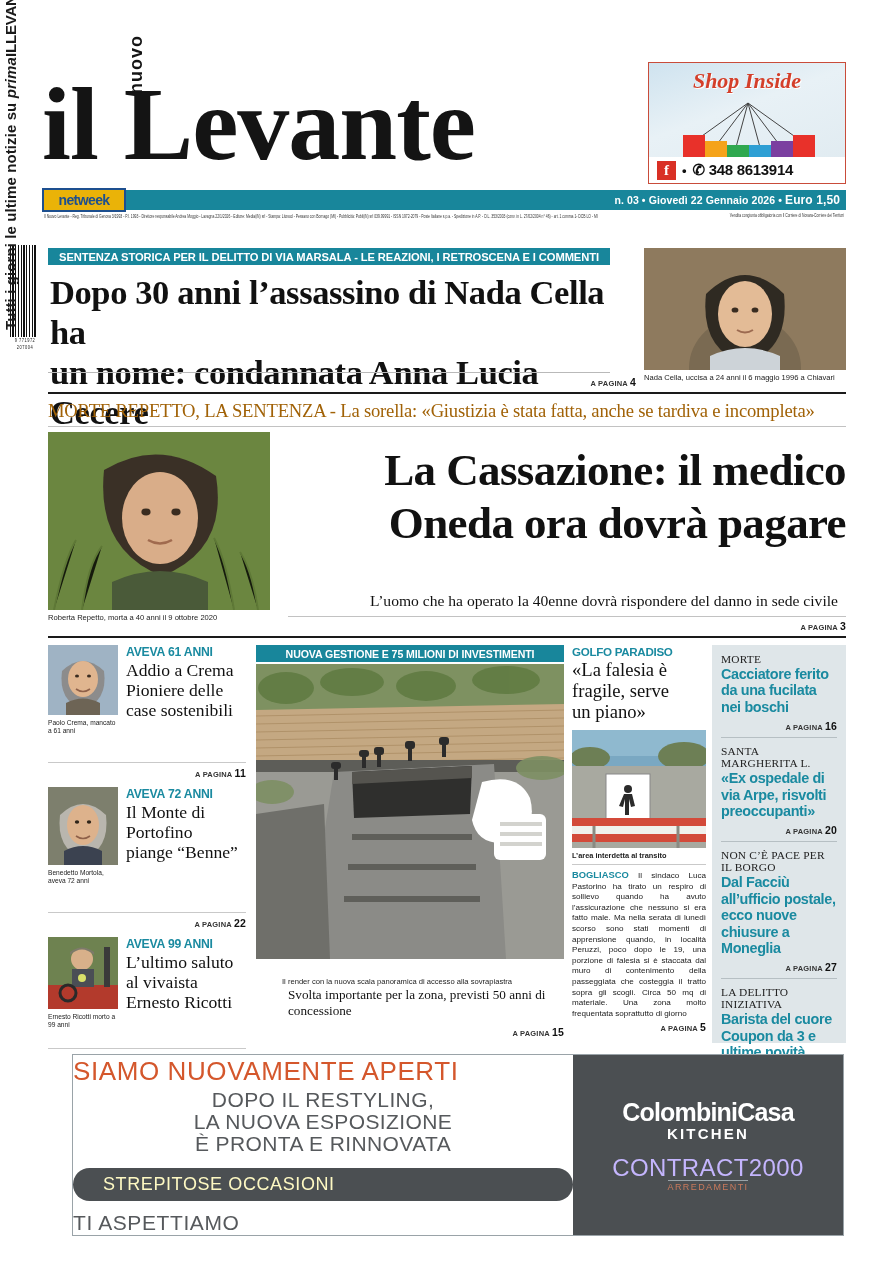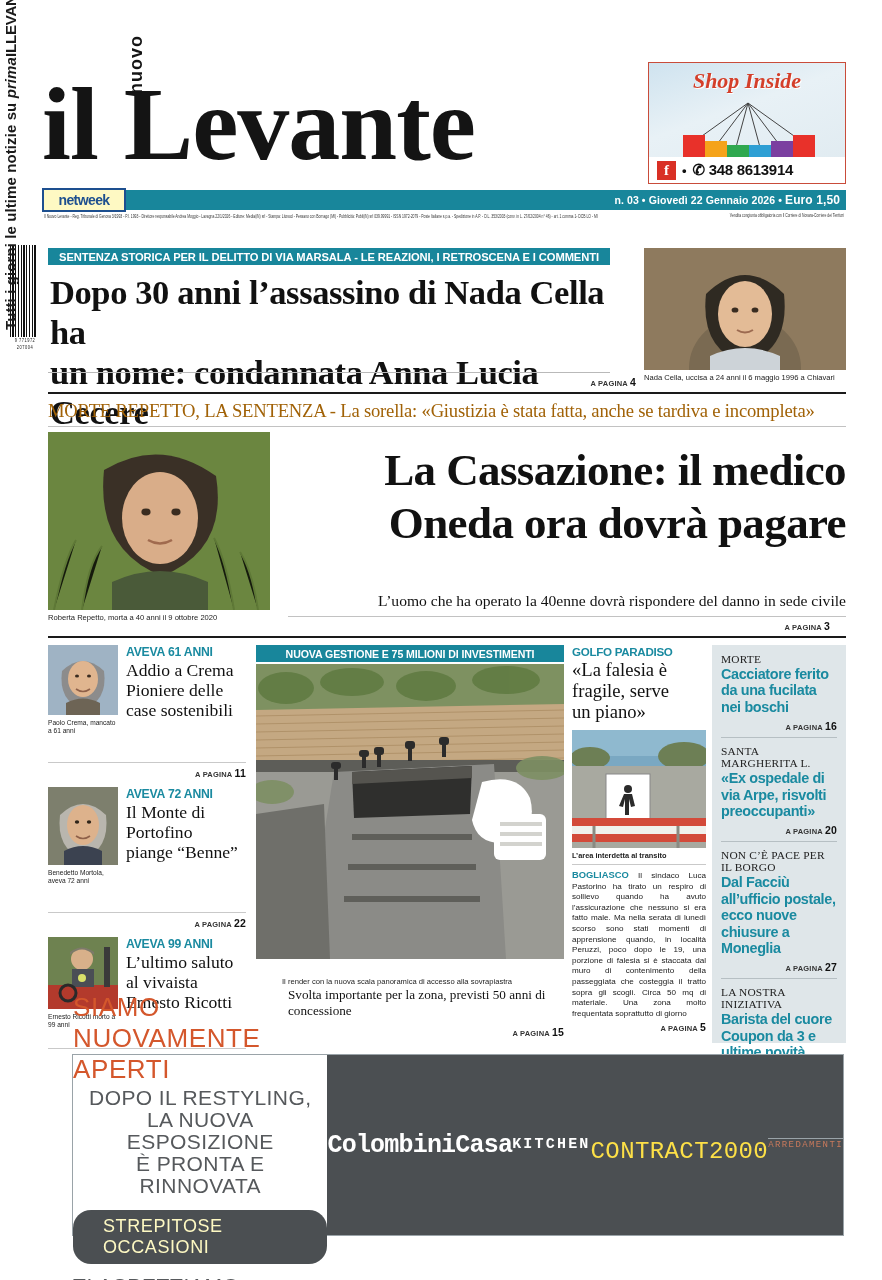--- a/index.html
+++ b/index.html
@@ -74,21 +74,21 @@
   .phone-txt { font-size: 15px; font-weight: 800; color:#111; letter-spacing:-.3px; }
   .dot-sep { font-size: 13px; font-weight:800; color:#111; }
 
   
   .nwbar {
     position: absolute; left: 42px; top: 190px; width: 804px; height: 20px;
     background: #18869b;
   }
   .nwlogo {
     position:absolute; left: 0; top: -2px; width: 84px; height: 24px;
-    background:#fef9c3; border: 2px solid #1d4f8f;
+    background:#eab308; border: 2px solid #1d4f8f;
     display:flex; align-items:center; justify-content:center;
   }
   .nwlogo-txt {
     font-size: 14px; font-weight: 800; color:#1d4f8f; letter-spacing:-.6px;
     font-family:"Liberation Sans", sans-serif;
   }
   .nwdate {
     position:absolute; right: 6px; top: 3px;
     font-size: 10.5px; font-weight: 800; color:#ffffff; letter-spacing:.1px;
   }
@@ -151,24 +151,24 @@
     position:absolute; left:48px; top:613px; width: 230px;
     font-size: 7.6px; color:#222;
   }
   .cass-head {
     position:absolute; left: 288px; top: 444px; width: 558px;
     font-family:"Liberation Serif", serif; font-weight:700;
     font-size: 45px; line-height: 53px; color:#111; text-align:right;
     letter-spacing:-.6px;
   }
   .cass-sub {
-    position:absolute; left: 288px; top: 592px; width: 558px; text-align:right;
+    position:absolute; left: 280px; top: 592px; width: 558px; text-align:right;
     font-family:"Liberation Serif", serif; font-size: 15.6px; color:#111;
   }
-  .cass-apag { position:absolute; right:52px; top: 620px; }
+  .cass-apag { position:absolute; right:36px; top: 620px; }
 
   
   .col-left { position:absolute; left:48px; top:645px; width: 198px; }
   .obit { position:relative; margin-bottom: 4px; }
   .obit-photo {
     position:absolute; left:0; top:0; width: 70px; height: 70px;
   }
   .obit-cap {
     position:absolute; left:0; top: 74px; width: 72px;
     font-size: 6.6px; line-height: 8.4px; color:#222;
@@ -257,26 +257,26 @@
   }
   .ad-l1 { font-size: 26px; color:#d4572c; letter-spacing:.6px; }
   .ad-l2 { font-size: 21px; color:#56595c; line-height: 22px; text-align:center; letter-spacing:.4px; }
   .ad-btn {
     margin-top: 11px; background:#4b4f52; color:#fef9c3; border-radius: 18px;
     padding: 6px 30px; font-size: 18px; letter-spacing:.6px;
   }
   .ad-l4 { margin-top: 8px; font-size: 21px; color:#56595c; letter-spacing:.6px; }
   .ad-right {
     flex: 1; background:#4b4f52; color:#fff; position:relative;
-    display:flex; flex-direction:row; align-items:center; justify-content:center;font-family:Liberation Mono, monospace;
+    display:flex; flex-direction:column; align-items:center; justify-content:center;
   }
   .cc-brand { font-size: 25px; font-weight:700; letter-spacing:-.8px; }
   .cc-kitchen { font-size: 15px; font-weight:800; letter-spacing: 2.2px; margin-top:-2px; align-self:center; }
   .c2000 {
-    margin-top: 12px; font-size: 24px; letter-spacing: .4px; color:#fde047;
+    margin-top: 12px; font-size: 24px; letter-spacing: .4px; color:#c4b5fd;
     font-weight: 300; position: relative;
   }
   .c2000-sub {
     font-size: 9px; color:#c8795c; letter-spacing: 1.4px; margin-top:-2px;
     border-top:1px solid #9aa3a8; padding-top: 1px;
   }
   .cc-addr { margin-top: 13px; font-size: 10.4px; line-height: 13px; text-align:center; color:#e4e6e7; }
 </style>
 </head>
 <body>
@@ -586,21 +586,21 @@
       </div>
     </div>
     <div class="rr-item">
       <div class="rr-kick">NON C’È PACE PER IL BORGO</div>
       <div class="rr-title">Dal Facciù all’ufficio postale, ecco nuove chiusure a Moneglia</div>
       <div class="rr-foot apag">
         <span>A PAGINA </span><b>27</b>
       </div>
     </div>
     <div class="rr-item">
-      <div class="rr-kick">LA NOSTRA INIZIATIVA</div>
+      <div class="rr-kick">LA DELITTO INIZIATIVA</div>
       <div class="rr-title">Barista del cuore Coupon da 3 e ultime novità</div>
       <div class="rr-foot apag">
         <span>A PAGINA </span><b>6</b>
       </div>
     </div>
   </div>
 
   <div class="ad">
     <div class="ad-left">
       <div class="ad-l1">SIAMO NUOVAMENTE APERTI</div>

